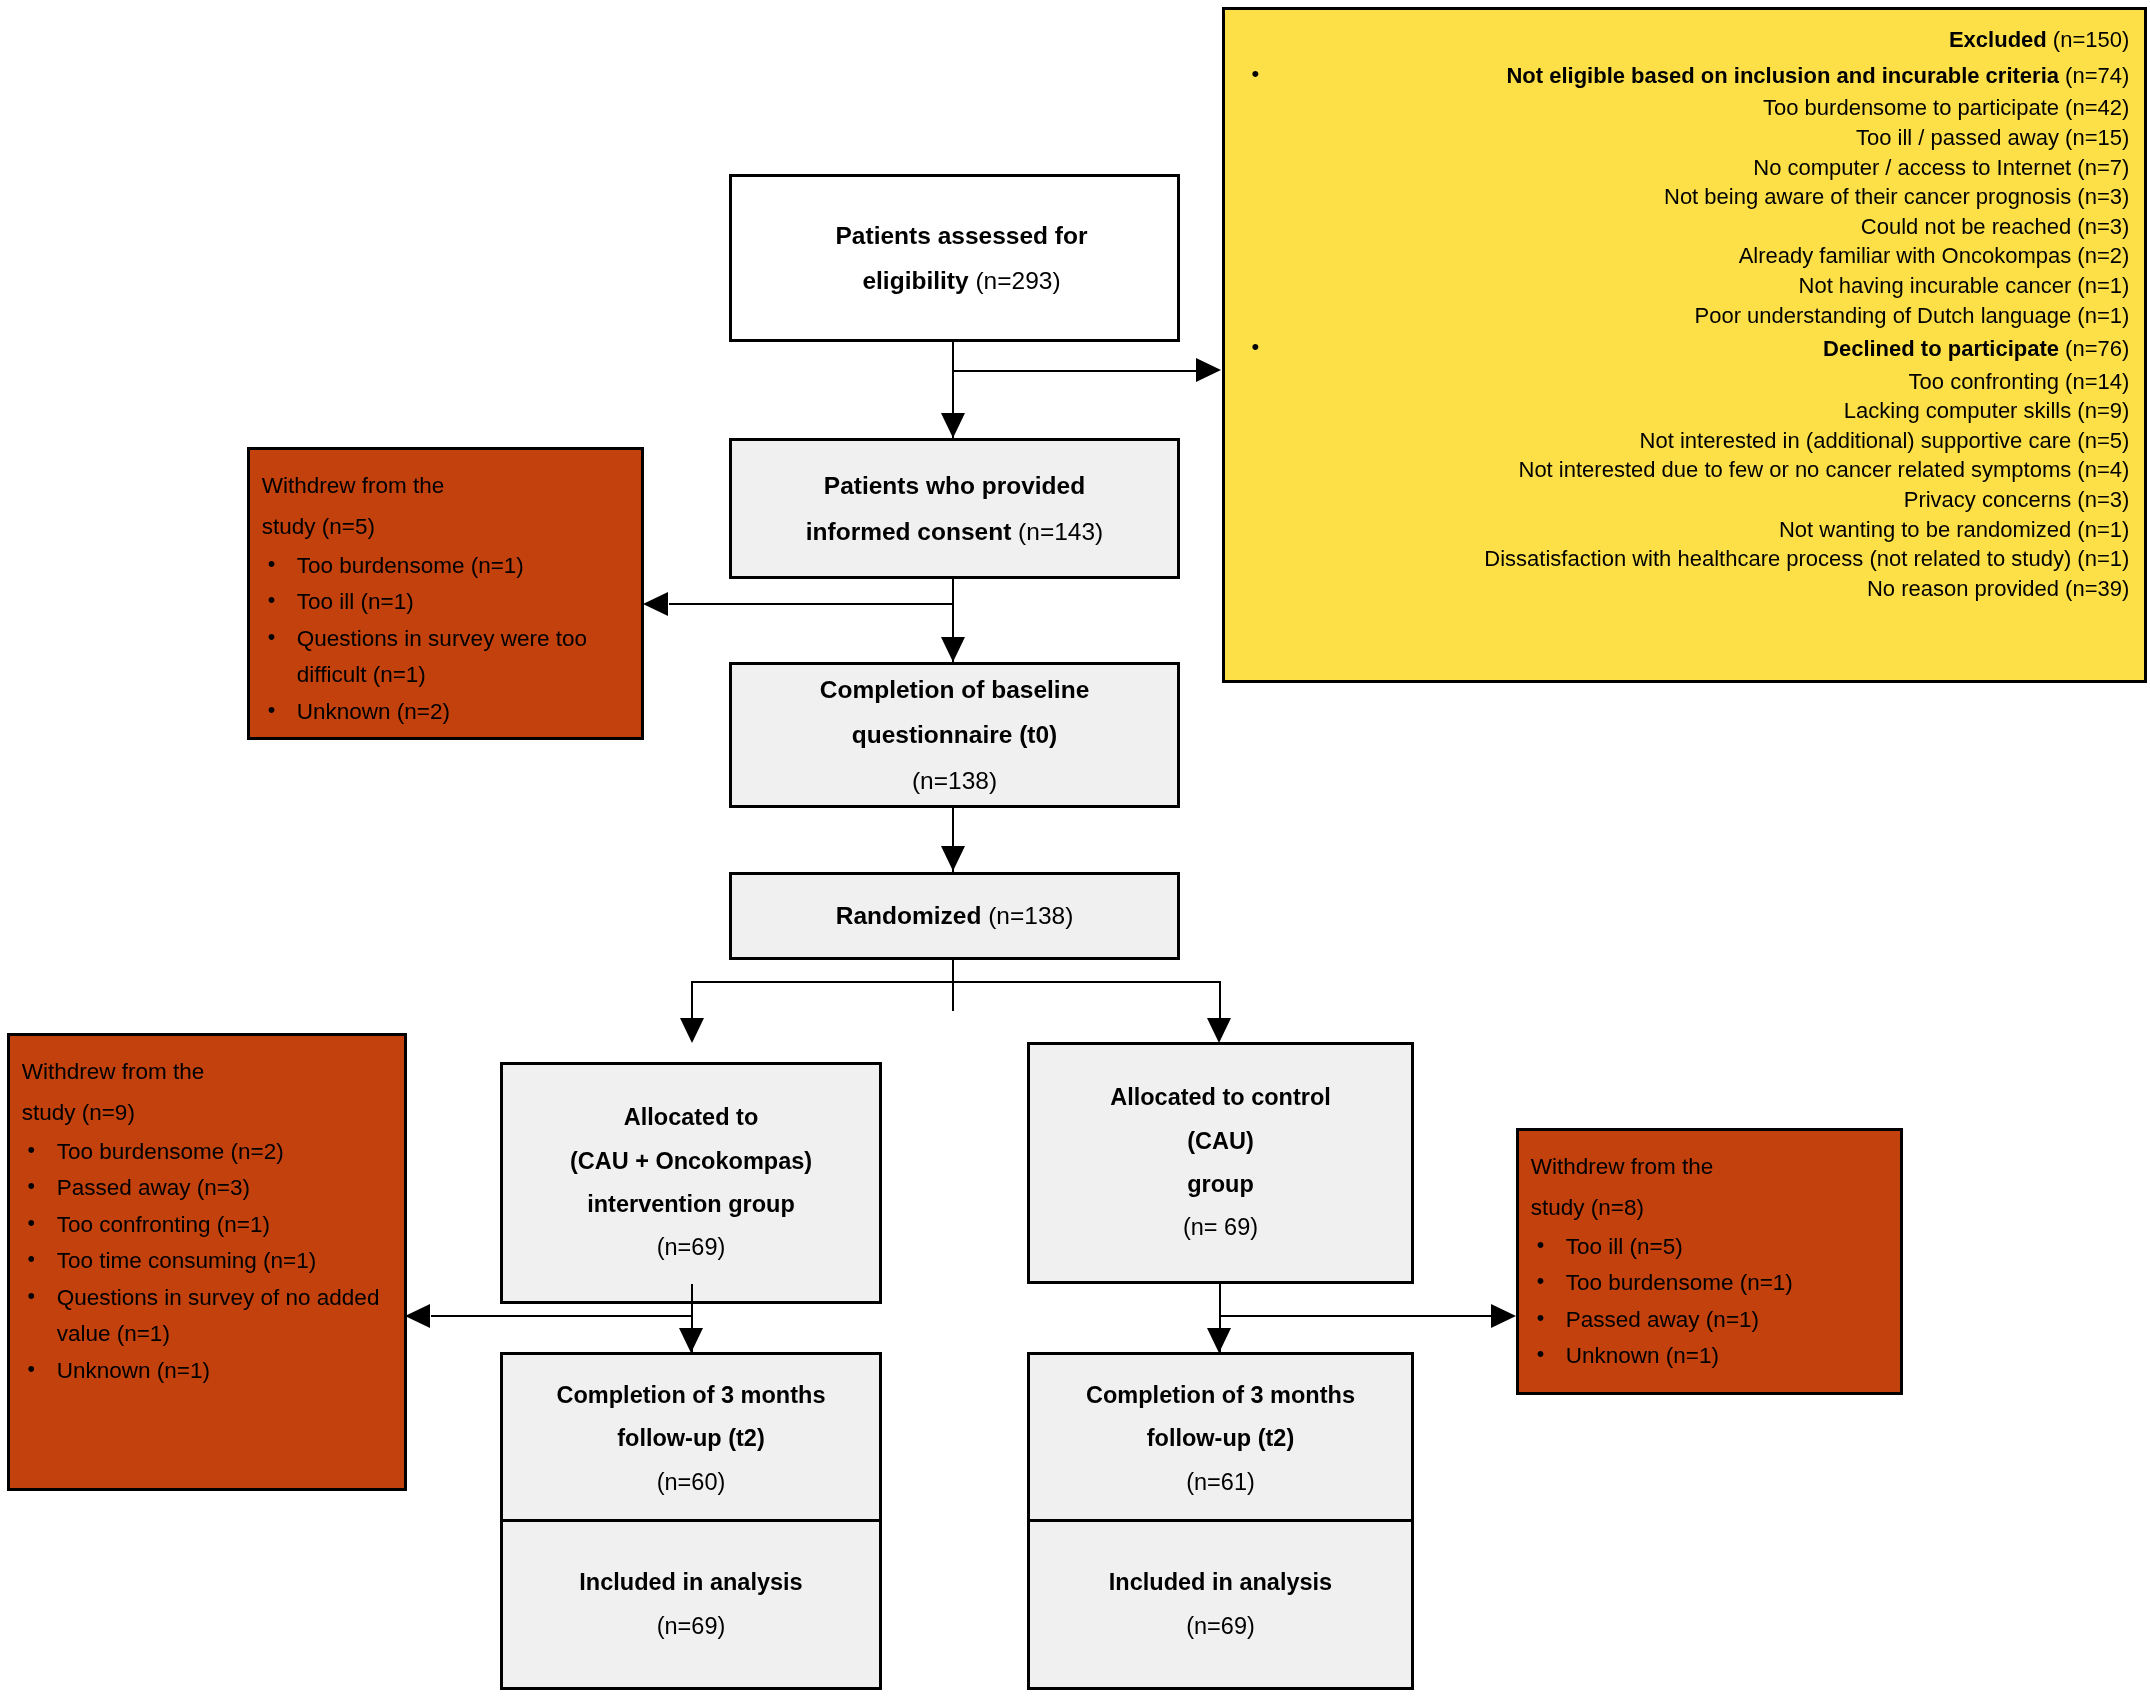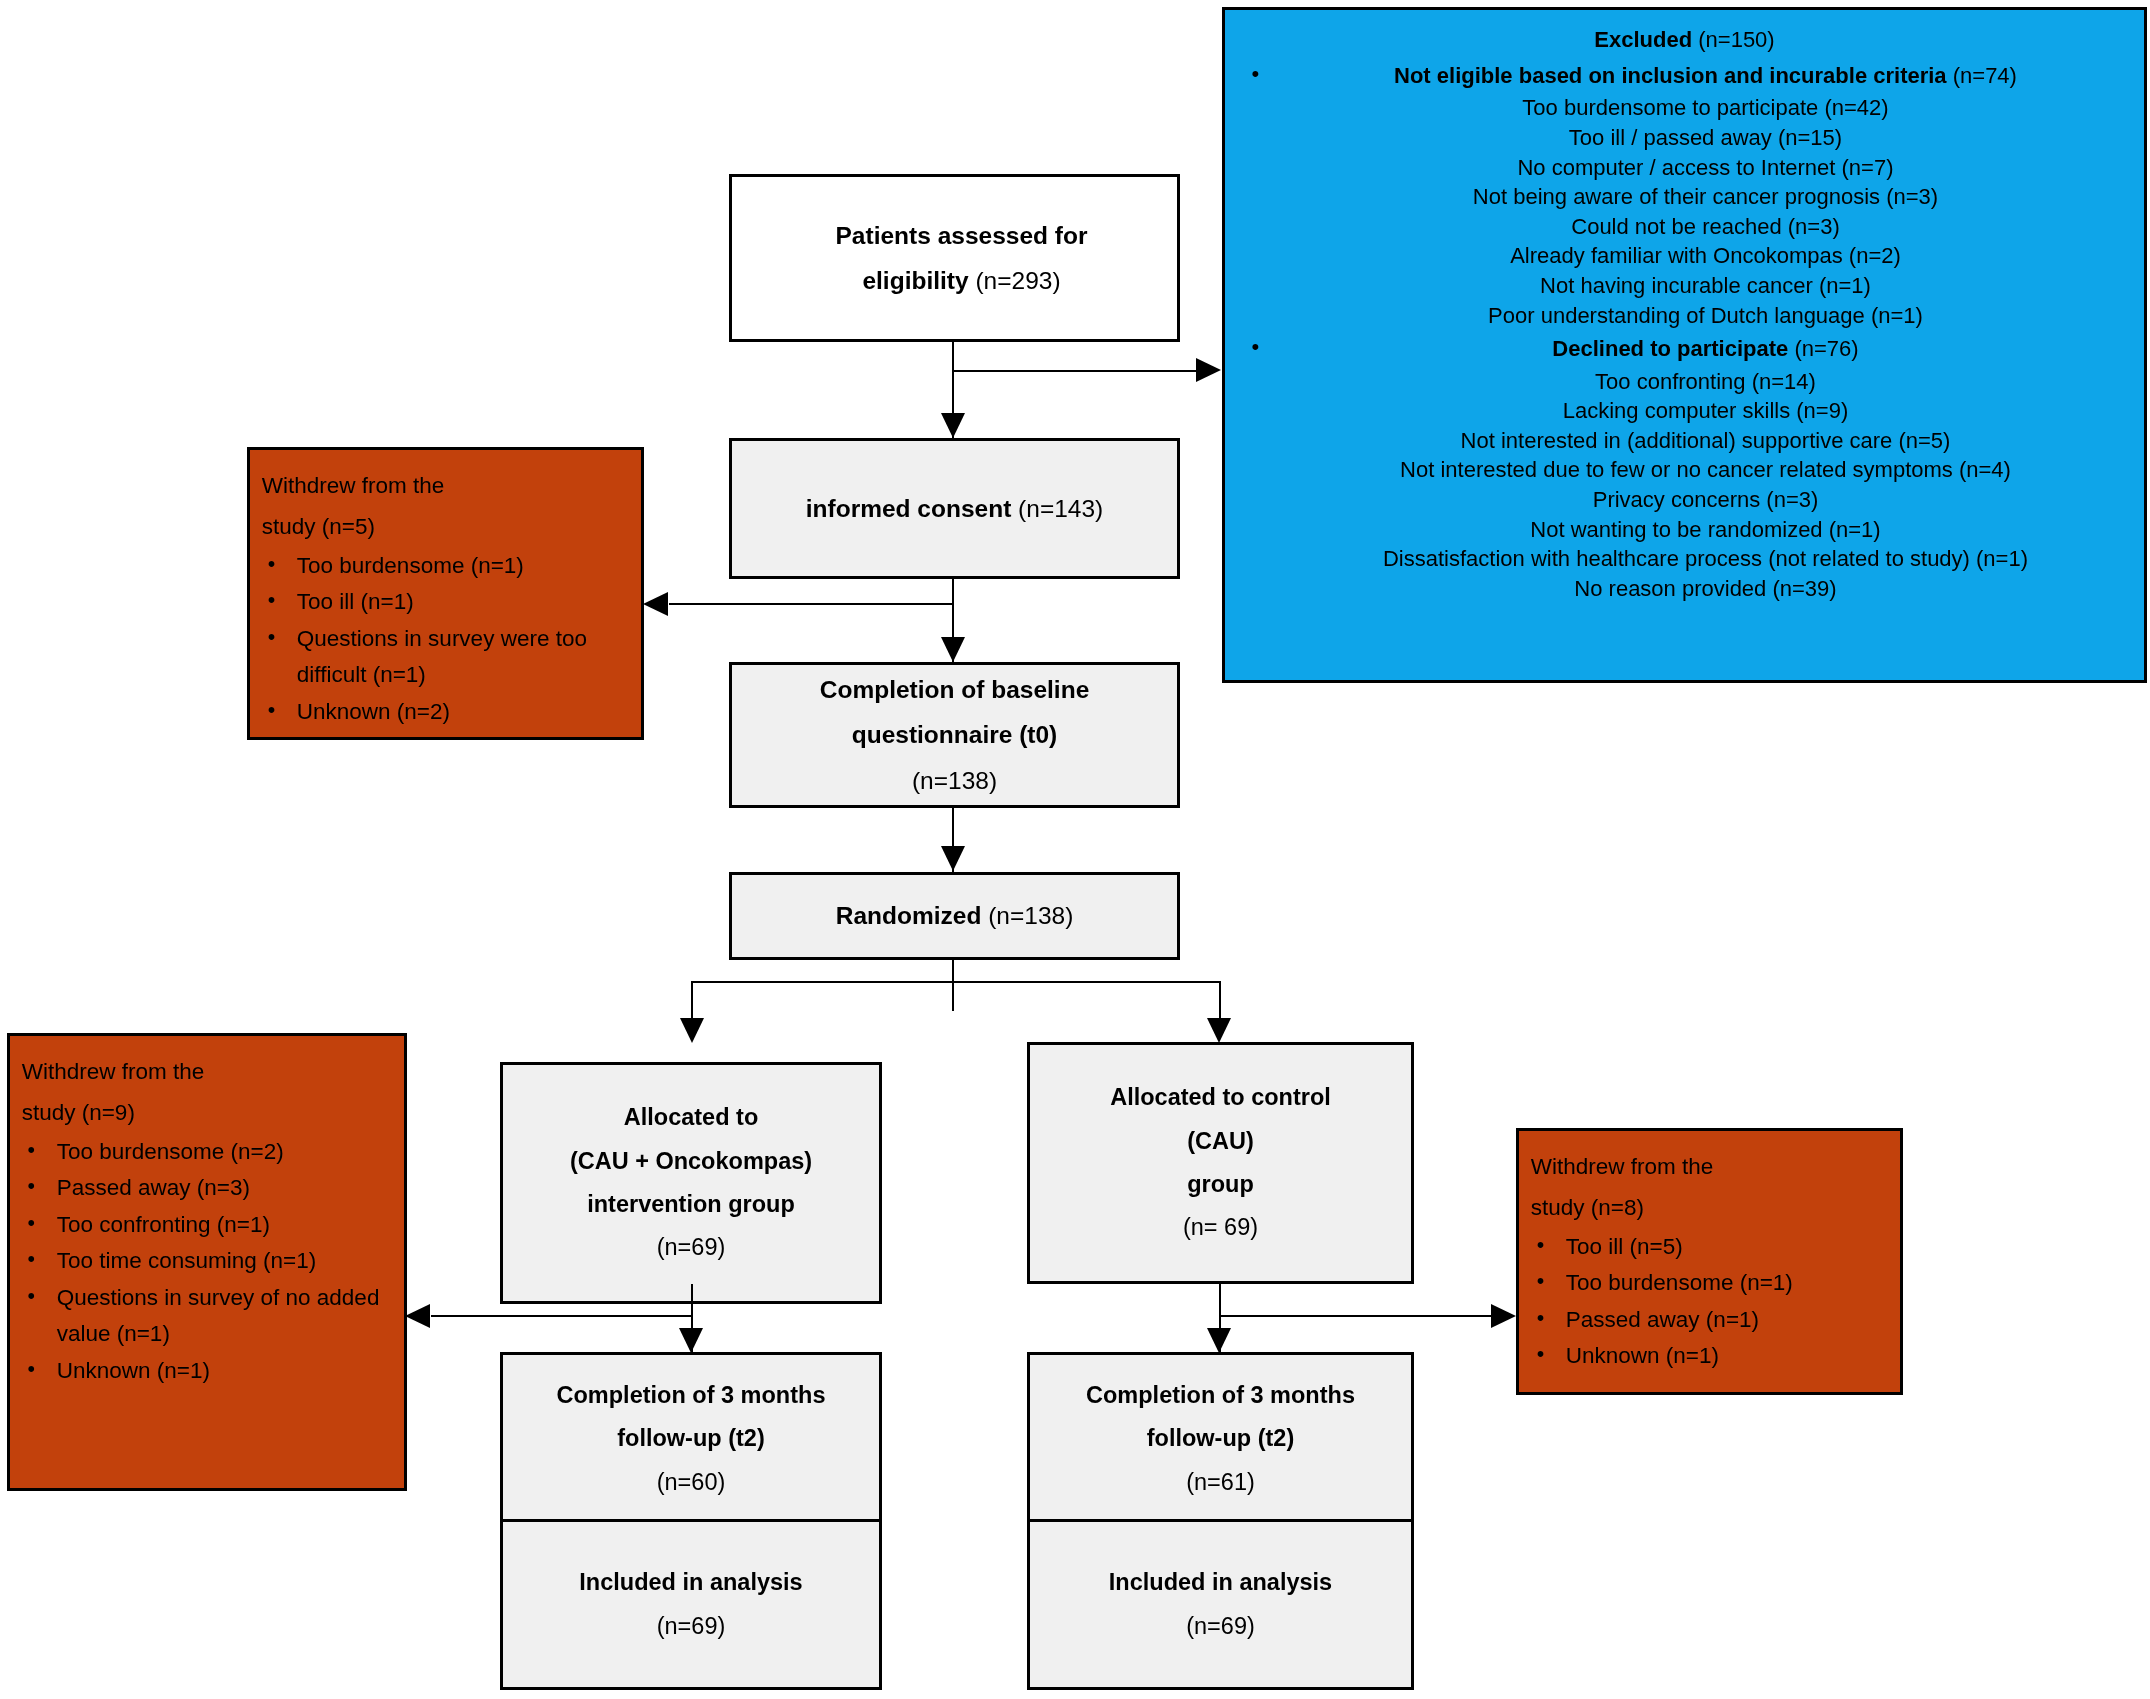--- a/index.html
+++ b/index.html
@@ -65,22 +65,22 @@
     left: 5.9px;
     top: -1px;
     font-size: 0.95em;
   }
 
   
   #excluded-box {
     position: absolute;
     box-sizing: border-box;
     border: 3.4px solid #000000;
-    background: #0ea5e9;
-    text-align: center;
+    background: #fde047;
+    text-align: right;
     line-height: 1.30;
   }
   #excluded-box .exc-title {
     display: block;
     margin-bottom: 6.9px;
   }
   #excluded-box .grp {
     display: block;
     position: relative;
     padding-left: 42px;
@@ -162,20 +162,21 @@
     <span class="line bold">Patients assessed for</span>
     <span class="line"><b>eligibility</b><span> (n=293)</span></span>
   </div>
 
   <div class="vline" style="left:952px; top:342px; height:96px;"></div>
   <div class="hline" style="left:952px; top:370px; width:245px;"></div>
   <div class="arrow-right" style="left:1196px; top:358px;"></div>
   <div class="arrow-down" style="left:941px; top:413px;"></div>
 
   <div class="box gray" style="left:729px; top:438px; width:451px; height:141px; font-size:24.5px;">
+    <span class="line bold">Patients who provided</span>
     <span class="line"><b>informed consent</b><span> (n=143)</span></span>
   </div>
 
   <div class="vline" style="left:952px; top:579px; height:83px;"></div>
   <div class="hline" style="left:669px; top:603px; width:285px;"></div>
   <div class="arrow-left" style="left:643px; top:592px;"></div>
   <div class="arrow-down" style="left:941px; top:637px;"></div>
 
   <div class="listbox" style="left:247px; top:447px; width:397px; height:293px; padding:14.7px 7.8px 4.9px 11.8px; font-size:22.5px;">
     <span class="head">Withdrew from the</span>

